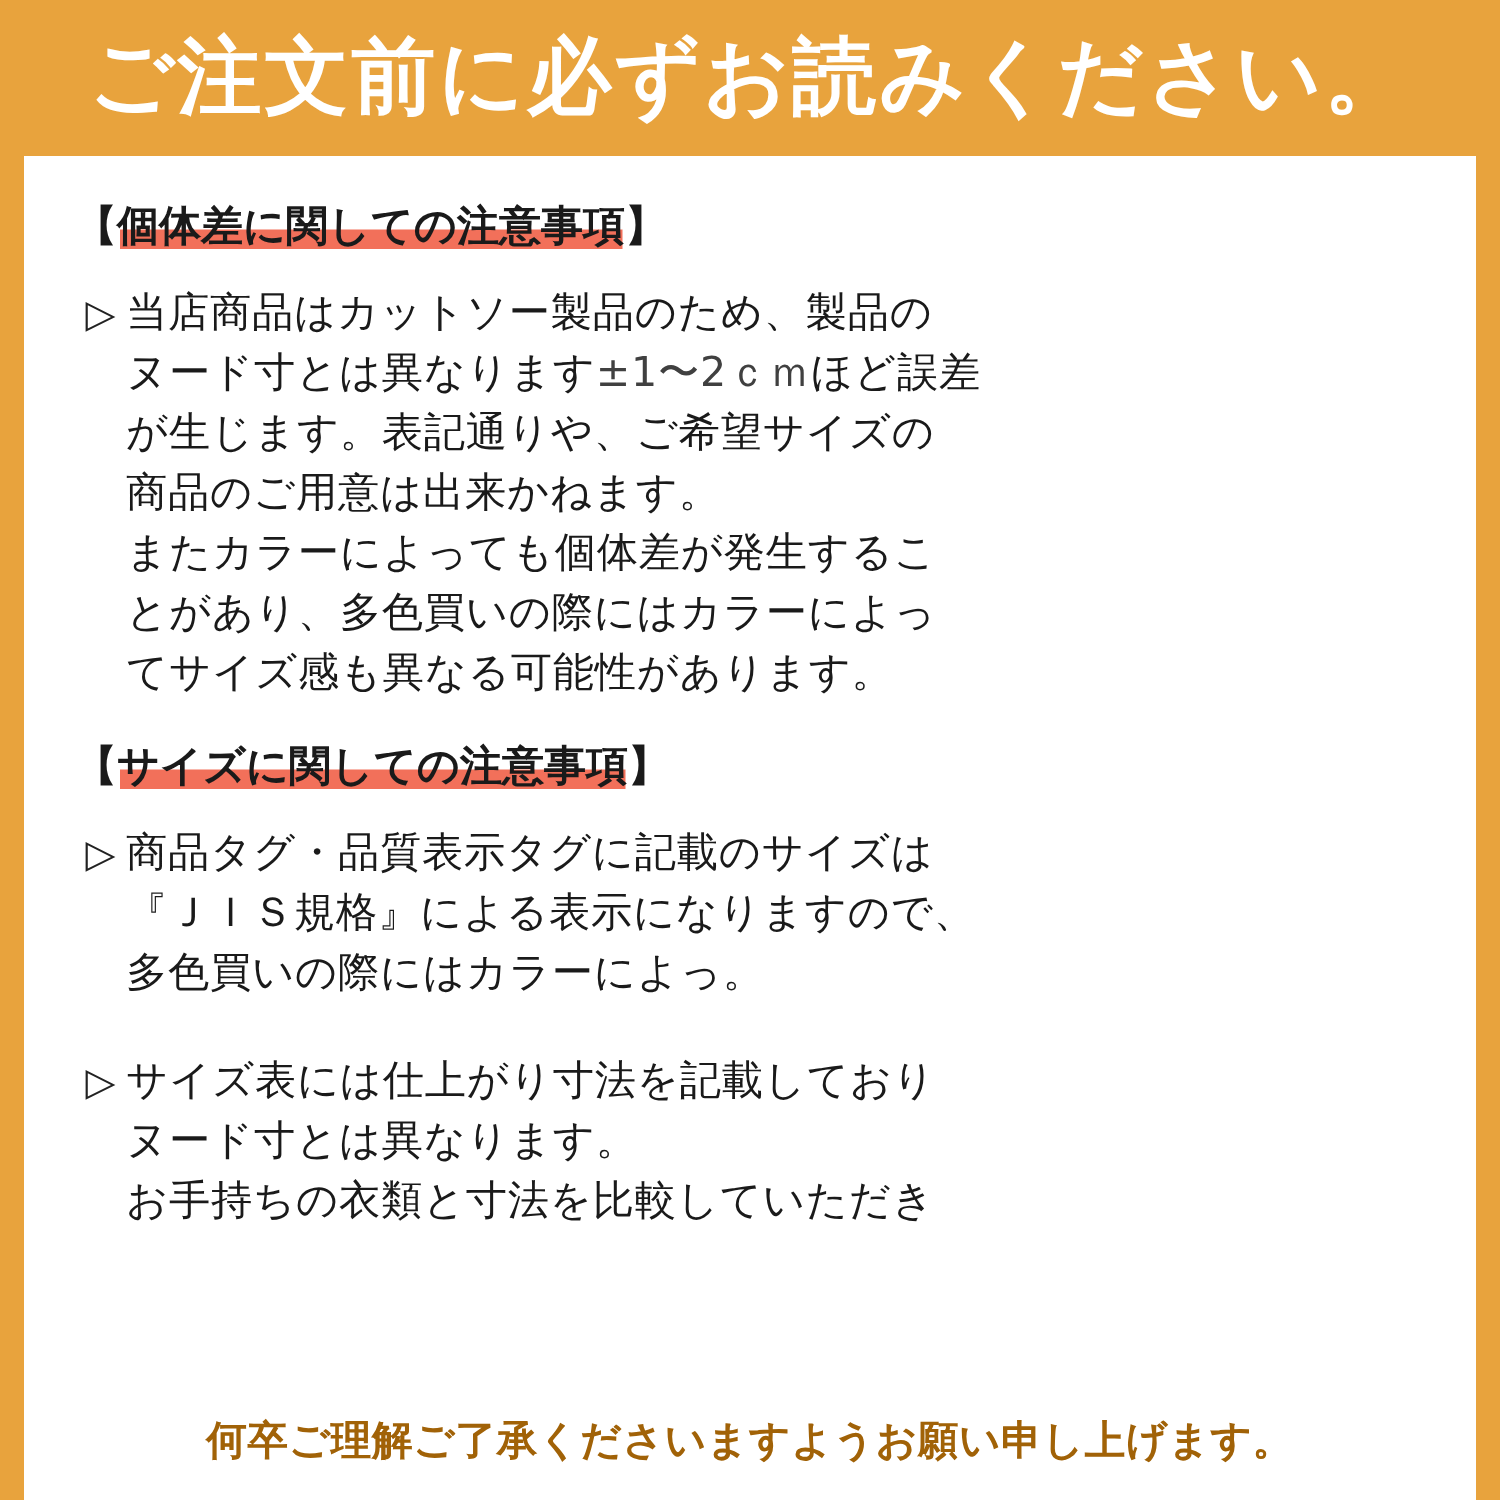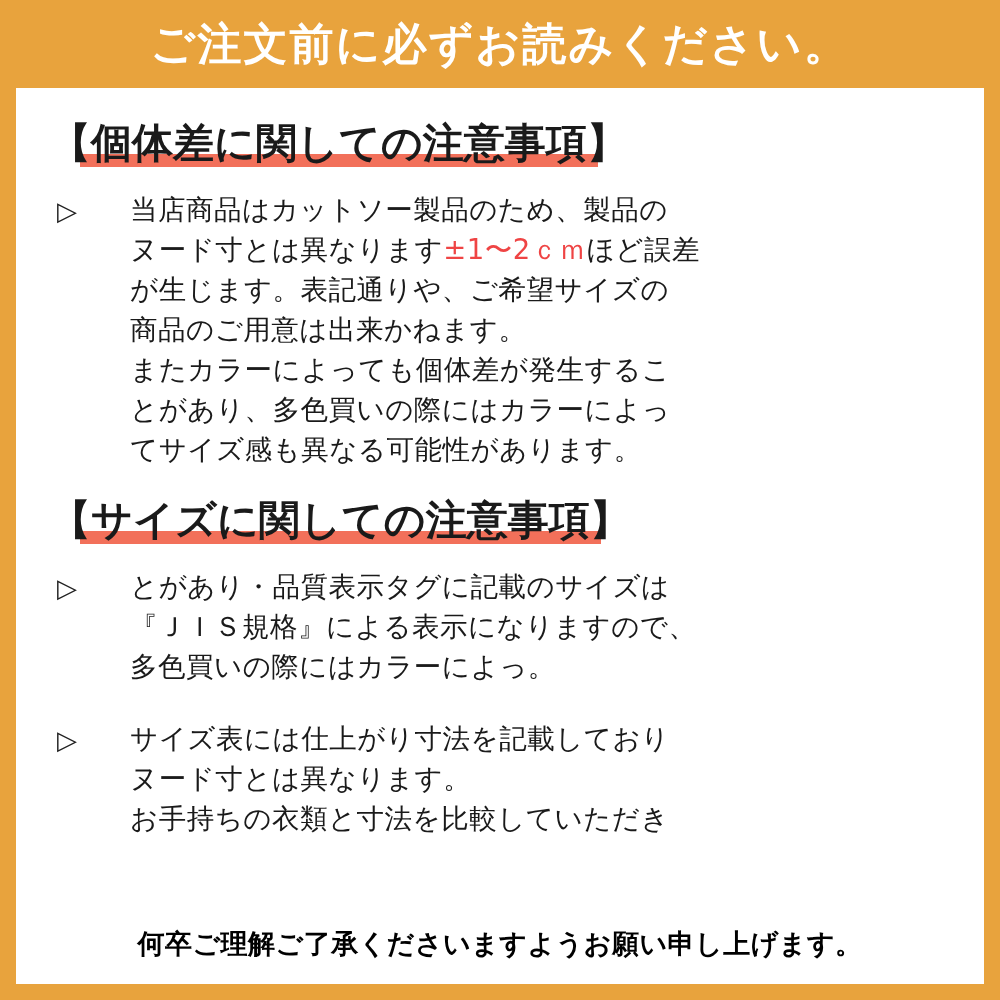--- a/index.html
+++ b/index.html
@@ -15,38 +15,38 @@
   }
   .page {
     position: relative;
     width: 1000px;
     height: 1000px;
     background: #e8a33d;
     box-sizing: border-box;
     padding: 0 16px 16px 16px;
   }
   .banner {
-    height: 88px;
+    height: 104px;
     display: flex;
     align-items: center;
     justify-content: center;
     color: #ffffff;
-    font-size: 44px;
+    font-size: 56px;
     font-weight: bold;
     letter-spacing: 2px;
   }
   .card {
     background: #ffffff;
     height: 896px;
     box-sizing: border-box;
     padding: 22px 34px 18px 34px;
     position: relative;
   }
   .section-heading {
-    font-size: 41px;
+    font-size: 28px;
     font-weight: bold;
     color: #1a1a1a;
     position: relative;
     display: inline-block;
     margin: 6px 0 10px 0;
     letter-spacing: 0px;
   }
   .section-heading .hl {
     position: absolute;
     left: 30px;
@@ -73,29 +73,28 @@
     color: #222;
     text-align: center;
     padding-top: 2px;
   }
   .body-text {
     font-size: 27.5px;
     line-height: 40px;
     color: #1a1a1a;
     letter-spacing: 0.5px;
     flex: 1 1 auto;
-    margin-left: 46px;
   }
   .em {
-    color: #ef4444;
+    color: #404040;
   }
   .footer-note {
     font-size: 27px;
     font-weight: bold;
-    color: #000000;
+    color: #a16207;
     text-align: center;
     letter-spacing: 0.5px;
     position: absolute;
     left: 34px;
     right: 34px;
     bottom: 22px;
   }
   .sec2 { margin-top: 18px; }
   .gap { height: 10px; }
 </style>
@@ -132,21 +131,21 @@
 
     <div class="sec2">
       <div class="section-heading">
         <span class="hl"></span>
         <span class="txt">【サイズに関しての注意事項】</span>
       </div>
 
       <div class="bullet-row">
         <div class="tri">▷</div>
         <div class="body-text">
-          <div><span>とがあり・品質表示タグに記載のサイズは</span></div>
+          <div><span>商品タグ・品質表示タグに記載のサイズは</span></div>
           <div><span>『ＪＩＳ規格』による表示になりますので、</span></div>
           <div><span>多色買いの際にはカラーによっ。</span></div>
         </div>
       </div>
 
       <div class="gap"></div>
 
       <div class="bullet-row">
         <div class="tri">▷</div>
         <div class="body-text">

